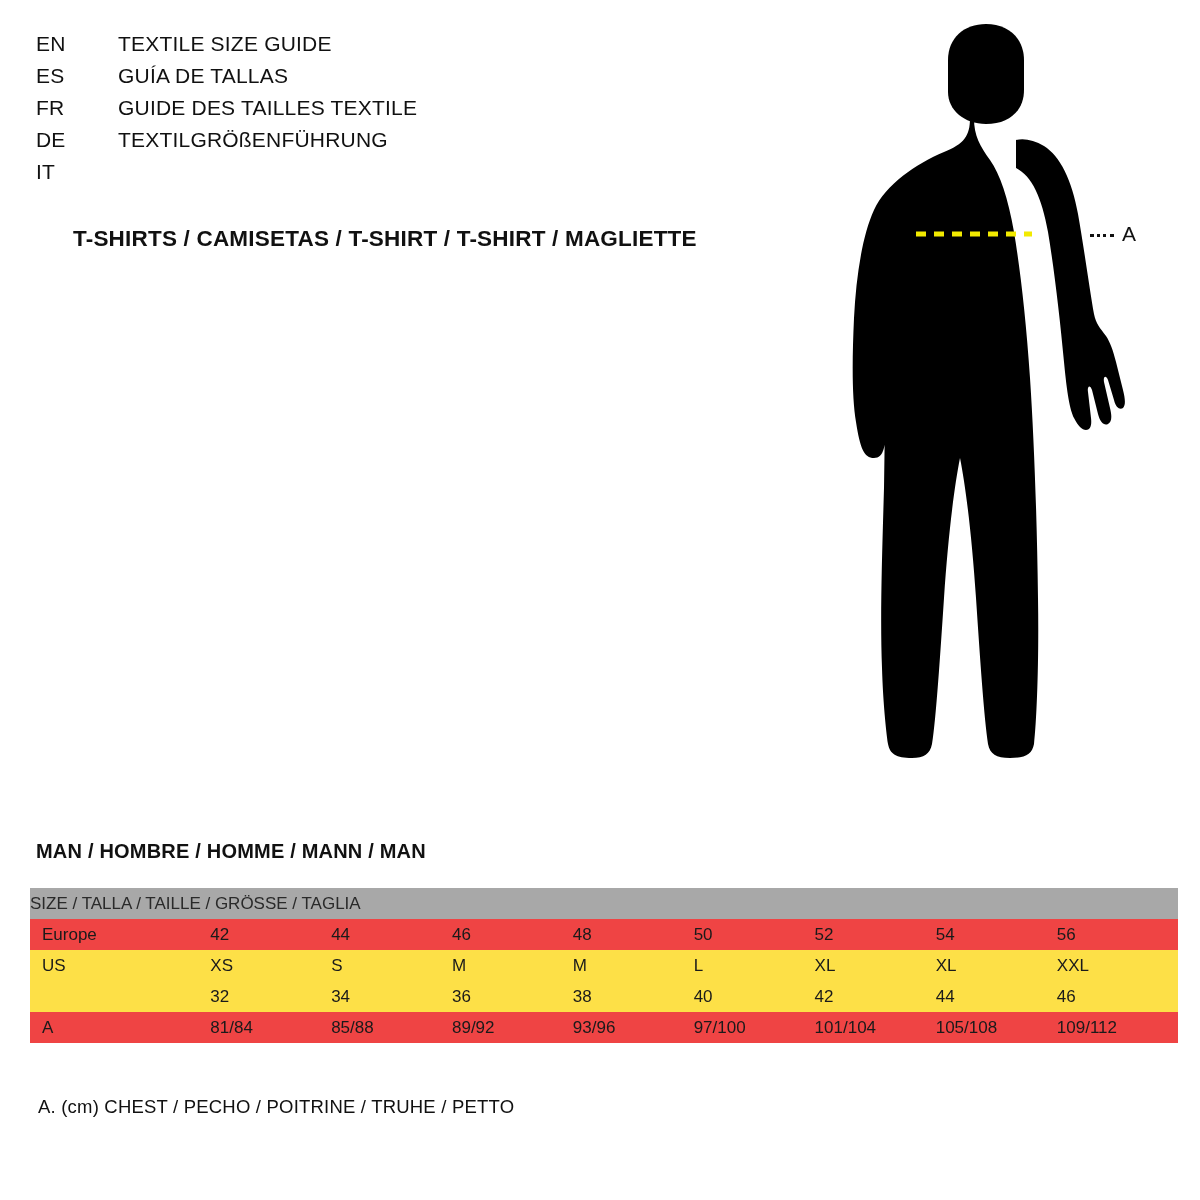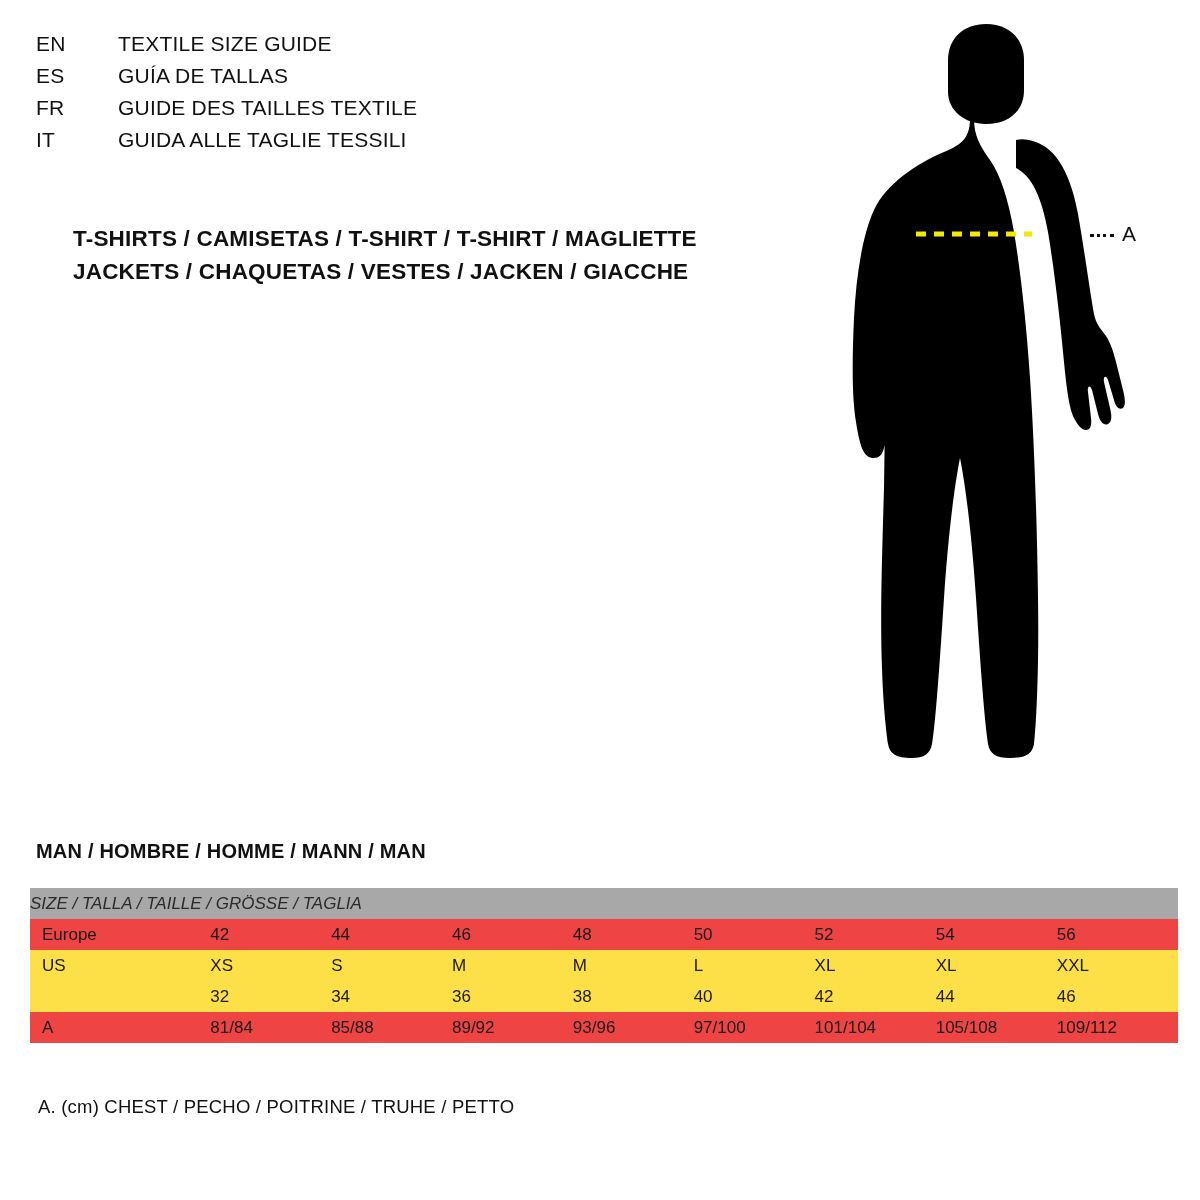--- a/index.html
+++ b/index.html
@@ -129,21 +129,20 @@
     text-align: left;
     padding-left: 12px;
     width: 170px;
   }
   td.val-cell {
     text-align: left;
     width: 122px;
   }
   .header-label {
     padding-left: 12px;
-    font-style: italic;
   }
 
   
   .footnote {
     position: absolute;
     left: 38px;
     top: 1096px;
     font-size: 18.5px;
     color: #111;
     letter-spacing: 0.2px;
@@ -162,28 +161,30 @@
     </div>
     <div class="lang-row">
       <span class="lang-code">ES</span>
       <span class="lang-text">GUÍA DE TALLAS</span>
     </div>
     <div class="lang-row">
       <span class="lang-code">FR</span>
       <span class="lang-text">GUIDE DES TAILLES TEXTILE</span>
     </div>
     <div class="lang-row">
+      <span class="lang-code">DE</span>
+      <span class="lang-text">TEXTILGRÖßENFÜHRUNG</span>
+    </div>
+    <div class="lang-row">
       <span class="lang-code">IT</span>
-      <span class="lang-text">GUIDA ALLE TAGLIE TESSILI</span>
     </div>
   </div>
 
   <div class="cat-block">
     <div class="cat-line">T-SHIRTS / CAMISETAS / T-SHIRT / T-SHIRT / MAGLIETTE</div>
-    <div class="cat-line">JACKETS / CHAQUETAS / VESTES / JACKEN / GIACCHE</div>
   </div>
 
   <div class="figure-wrap">
     <svg width="360" height="770" viewBox="0 0 360 770" xmlns="http://www.w3.org/2000/svg">
       <g fill="#000000">
 
         <path d="M128,42 C128,20 144,6 166,6 C188,6 204,20 204,42 L204,72 C204,92 190,106 166,106 C144,106 128,92 128,74 Z"></path>
 
         <path d="M150,100
                  C150,118 144,126 124,134

